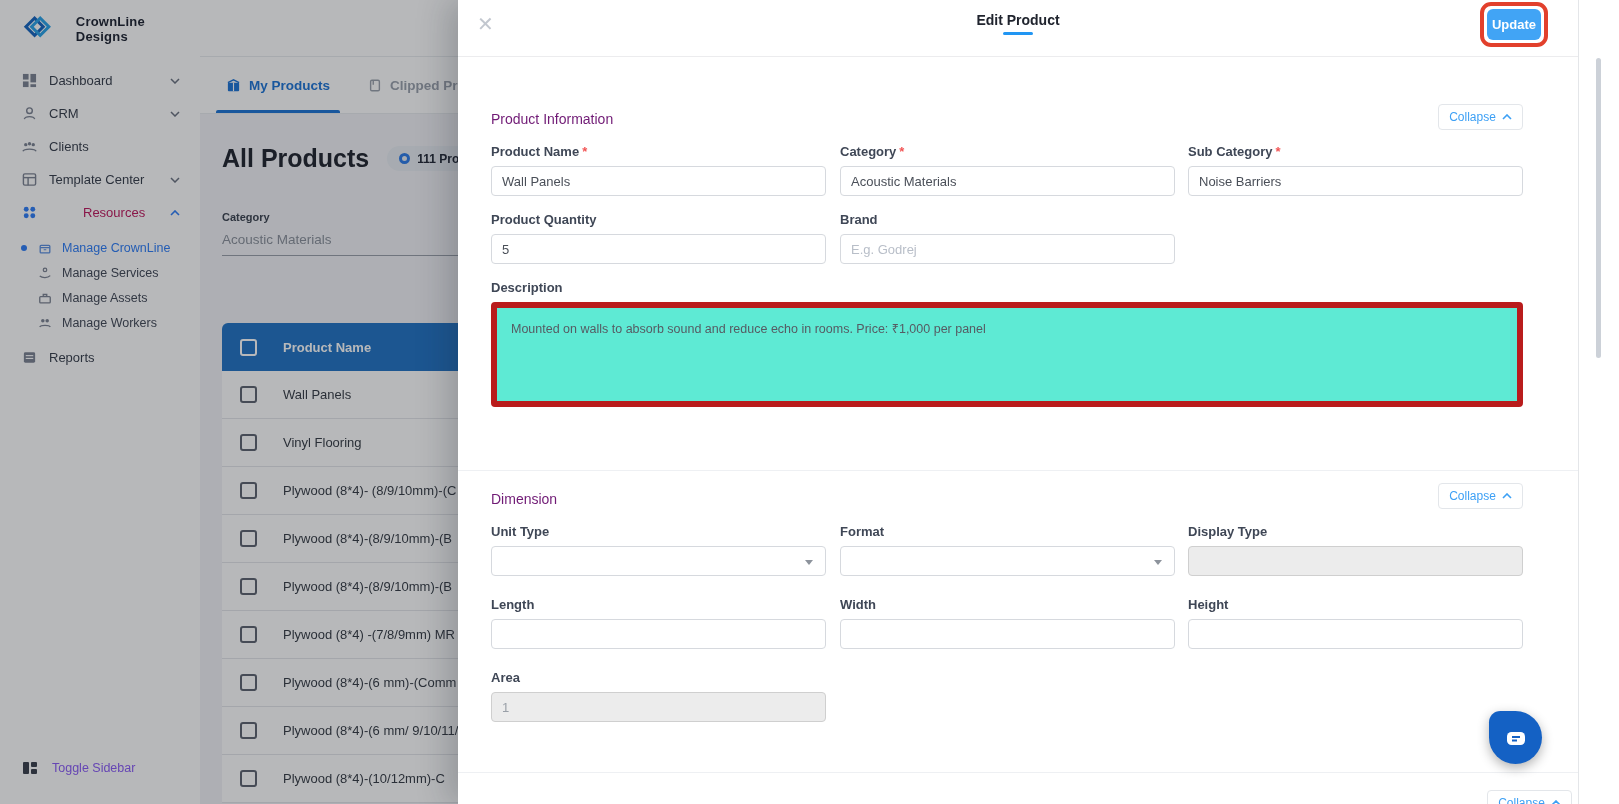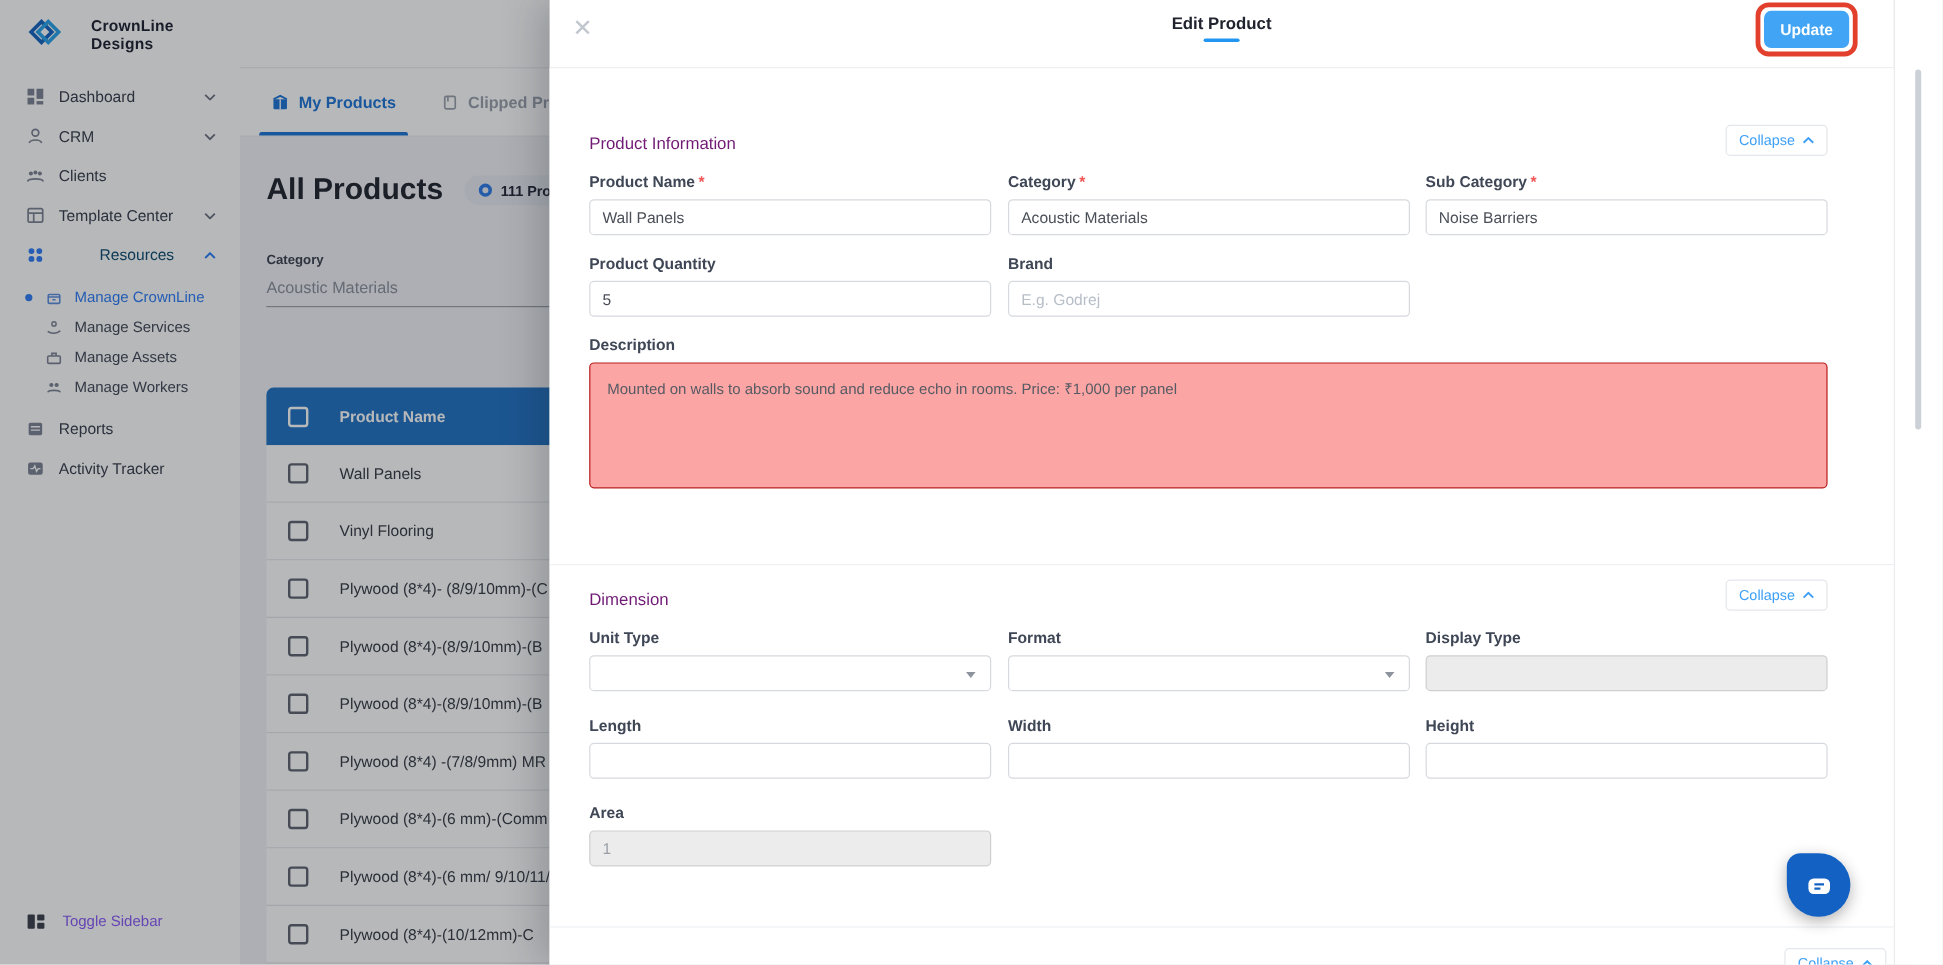--- a/index.html
+++ b/index.html
@@ -7,21 +7,21 @@
     font-family:"Liberation Sans", sans-serif; }
   body { position:relative; }
 
   
   .sidebar { position:absolute; left:0; top:0; width:200px; height:804px; background:#fff; z-index:1; }
   .logo-row { height:57px; display:flex; align-items:center; padding-left:20px; gap:10px; }
   .brand-name { font-size:13px; font-weight:700; color:#1c2230; letter-spacing:.2px;margin-left:12px; }
   .nav-item { position:absolute; left:0; width:200px; height:33px; display:flex; align-items:center;
     padding-left:22px; gap:12px; font-size:13px; color:#373e4b; cursor:pointer; }
   .nav-item .chev { position:absolute; right:20px; }
-  .nav-item.blue, .nav-item.blue .lbl { color:#0c4a6e;gap:46px; }
+  .nav-item.blue, .nav-item.blue .lbl { color:#be185d;gap:46px; }
   .sub-item { position:absolute; left:0; width:200px; height:25px; display:flex; align-items:center;
     padding-left:38px; gap:10px; font-size:12.5px; color:#424957; cursor:pointer; }
   .sub-item.active { color:#2e7df6; }
   .sub-item.active .dot { position:absolute; left:21px; width:6px; height:6px; border-radius:50%; background:#2e7df6; }
   .toggle-row { position:absolute; left:0; bottom:28px; width:200px; display:flex; align-items:center;
     padding-left:22px; gap:14px; font-size:12.5px; color:#8b5cf6; cursor:pointer; }
 
   .main { position:absolute; left:200px; top:0; right:0; bottom:0; background:#f2f3f6; z-index:1; }
   .topstrip { position:absolute; top:0; left:0; right:0; height:57px; background:#fff; border-bottom:1px solid #e9ebee; }
   .tabsbar { position:absolute; top:57px; left:0; right:0; height:57px; background:#fff;
@@ -55,40 +55,40 @@
   .drawer { position:absolute; left:458px; top:0; bottom:0; right:0; background:#fff; z-index:10;
     box-shadow:-10px 0 30px rgba(25,30,40,.22); }
   .scrollstrip { position:absolute; right:0; top:0; bottom:0; width:41px; background:#fff; border-left:1px solid #e4e6e9; }
   .scroll-thumb { position:absolute; left:17px; top:58px; width:5px; height:300px; background:#ccd1d8; border-radius:3px; }
   .dheader { position:absolute; left:0; top:0; right:41px; height:57px; border-bottom:1px solid #ececee; }
   .close-x { position:absolute; left:19px; top:14px; font-size:20px; color:#c2c7cf; cursor:pointer; line-height:1; }
   .dtitle-wrap { position:absolute; left:0; right:0; top:11px; text-align:center; }
   .dtitle { display:inline-block; font-size:14px; font-weight:700; color:#20242e; }
   .dtitle-underline { width:30px; height:3px; background:#2196f3; border-radius:2px; margin:3px auto 0; }
   .annotation { position:absolute; right:30px; top:2px; border:4px solid #e2402c; border-radius:11px; padding:3px; }
-  .update-btn { width:71px; height:31px; background:#41a4f5; color:#fff; font-size:13px; font-weight:700;
+  .update-btn { width:54px; height:31px; background:#41a4f5; color:#fff; font-size:13px; font-weight:700;
     border:none; border-radius:6px; cursor:pointer; font-family:inherit; }
 
   .dbody { position:absolute; left:0; top:57px; right:41px; bottom:0; background:#fff; overflow:hidden; }
   .section-heading { position:absolute; font-size:14px; font-weight:400; color:#701a75; }
   .collapse-btn { position:absolute; width:85px; height:26px; background:#fff; border:1px solid #e3e6ea; border-radius:4px;
     display:flex; align-items:center; justify-content:center; gap:6px; font-size:12px; color:#3da0f5; cursor:pointer; font-family:inherit; }
   .field { position:absolute; width:335px; }
   .flabel { font-size:13px; font-weight:600; color:#3f4756; height:15px; }
   .req { color:#f25454; margin-left:3px; }
   .finput { margin-top:7px; width:100%; height:30px; border:1px solid #d6d9de; border-radius:4px; padding:0 10px;
     font-size:13px; color:#4a4f58; background:#fff; font-family:inherit; }
   .finput::placeholder { color:#b8bec8; }
   .finput:disabled, .finput.disabled { background:#ececec; border-color:#cfcfcf; color:#9aa0a8; }
   .fselect { margin-top:7px; width:100%; height:30px; border:1px solid #d6d9de; border-radius:4px; background:#fff;
     position:relative; cursor:pointer; }
   .fselect .arrow { position:absolute; right:12px; top:13px; width:0; height:0;
     border-left:4px solid transparent; border-right:4px solid transparent; border-top:5px solid #8d939c; }
-  .ftextarea { margin-top:7px; width:1032px; height:105px; border:1px solid #b91c1c; border-radius:4px;
-    padding:12px 14px; font-size:12.5px; color:#565b63; background:#fca5a5; cursor:text; }
+  .ftextarea { margin-top:7px; width:1032px; height:105px; border:6px solid #b91c1c; border-radius:4px;
+    padding:12px 14px; font-size:12.5px; color:#565b63; background:#5eead4; cursor:text; }
   .divider { position:absolute; left:0; right:0; height:1px; background:#eef0f3; }
 
   
   .chat-launcher { position:absolute; left:1489px; top:711px; width:53px; height:53px; background:#1461c4;
     border-radius:12px 28px 28px 28px; z-index:30; display:flex; align-items:center; justify-content:center;
     box-shadow:0 4px 12px rgba(0,0,0,.3); cursor:pointer; }
 </style>
 </head>
 <body>
 
@@ -188,27 +188,20 @@
   </div>
 
   <div class="nav-item" style="top:341px">
     <svg width="15" height="15" viewBox="0 0 16 16">
       <rect x="2" y="2.5" width="12" height="11" rx="1.5" fill="#7c8392"></rect>
       <line x1="4" y1="6" x2="12" y2="6" stroke="#fff" stroke-width="1.2"></line>
       <line x1="4" y1="9" x2="12" y2="9" stroke="#fff" stroke-width="1.2"></line>
     </svg>
     <span class="lbl">Reports</span>
   </div>
-  <div class="nav-item" style="top:374px">
-    <svg width="15" height="15" viewBox="0 0 16 16">
-      <rect x="1.5" y="2.5" width="13" height="11" rx="2" fill="#7c8392"></rect>
-      <polyline points="3.5,8 6,8 7.5,5.5 9,10.5 10.5,8 12.5,8" fill="none" stroke="#fff" stroke-width="1.2"></polyline>
-    </svg>
-    <span class="lbl">Activity Tracker</span>
-  </div>
 
   <div class="toggle-row">
     <svg width="16" height="16" viewBox="0 0 16 16">
       <rect x="1" y="2" width="6" height="12" rx="1" fill="#3a404c"></rect>
       <rect x="9" y="2" width="6" height="5" rx="1" fill="#3a404c"></rect>
       <rect x="9" y="9" width="6" height="5" rx="1" fill="#3a404c"></rect>
     </svg>
     <span>Toggle Sidebar</span>
   </div>
 </aside>

